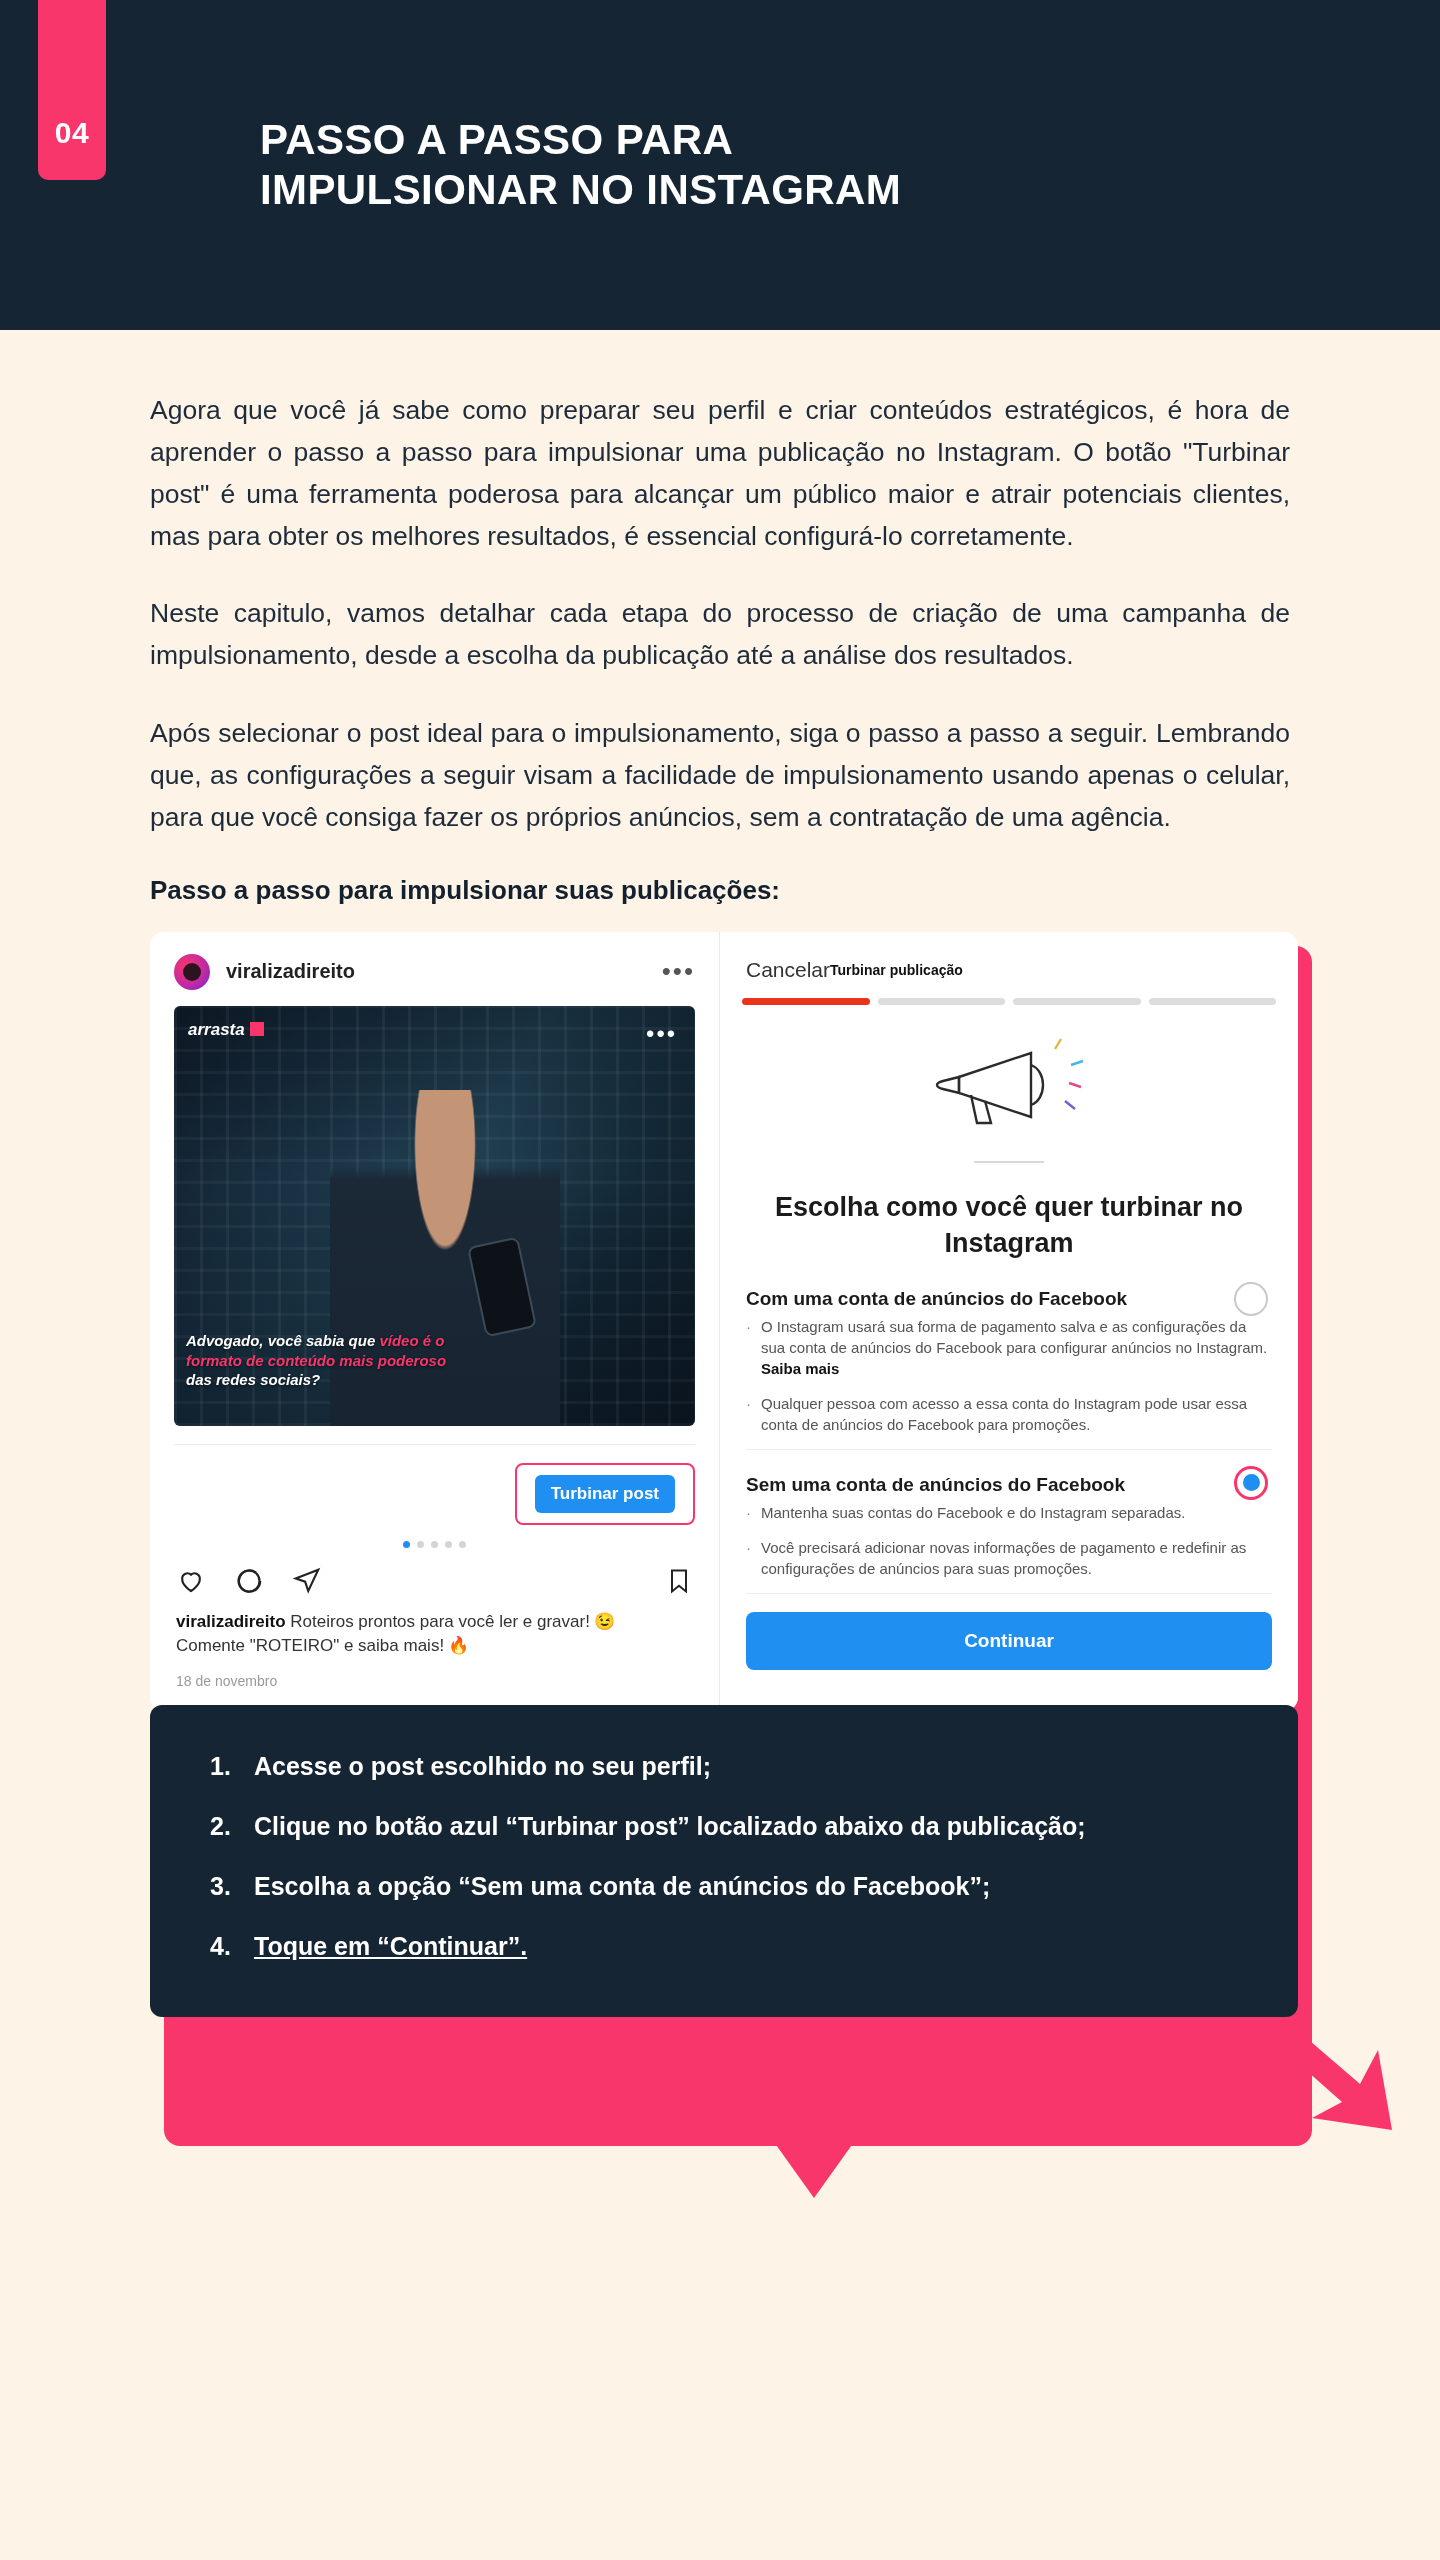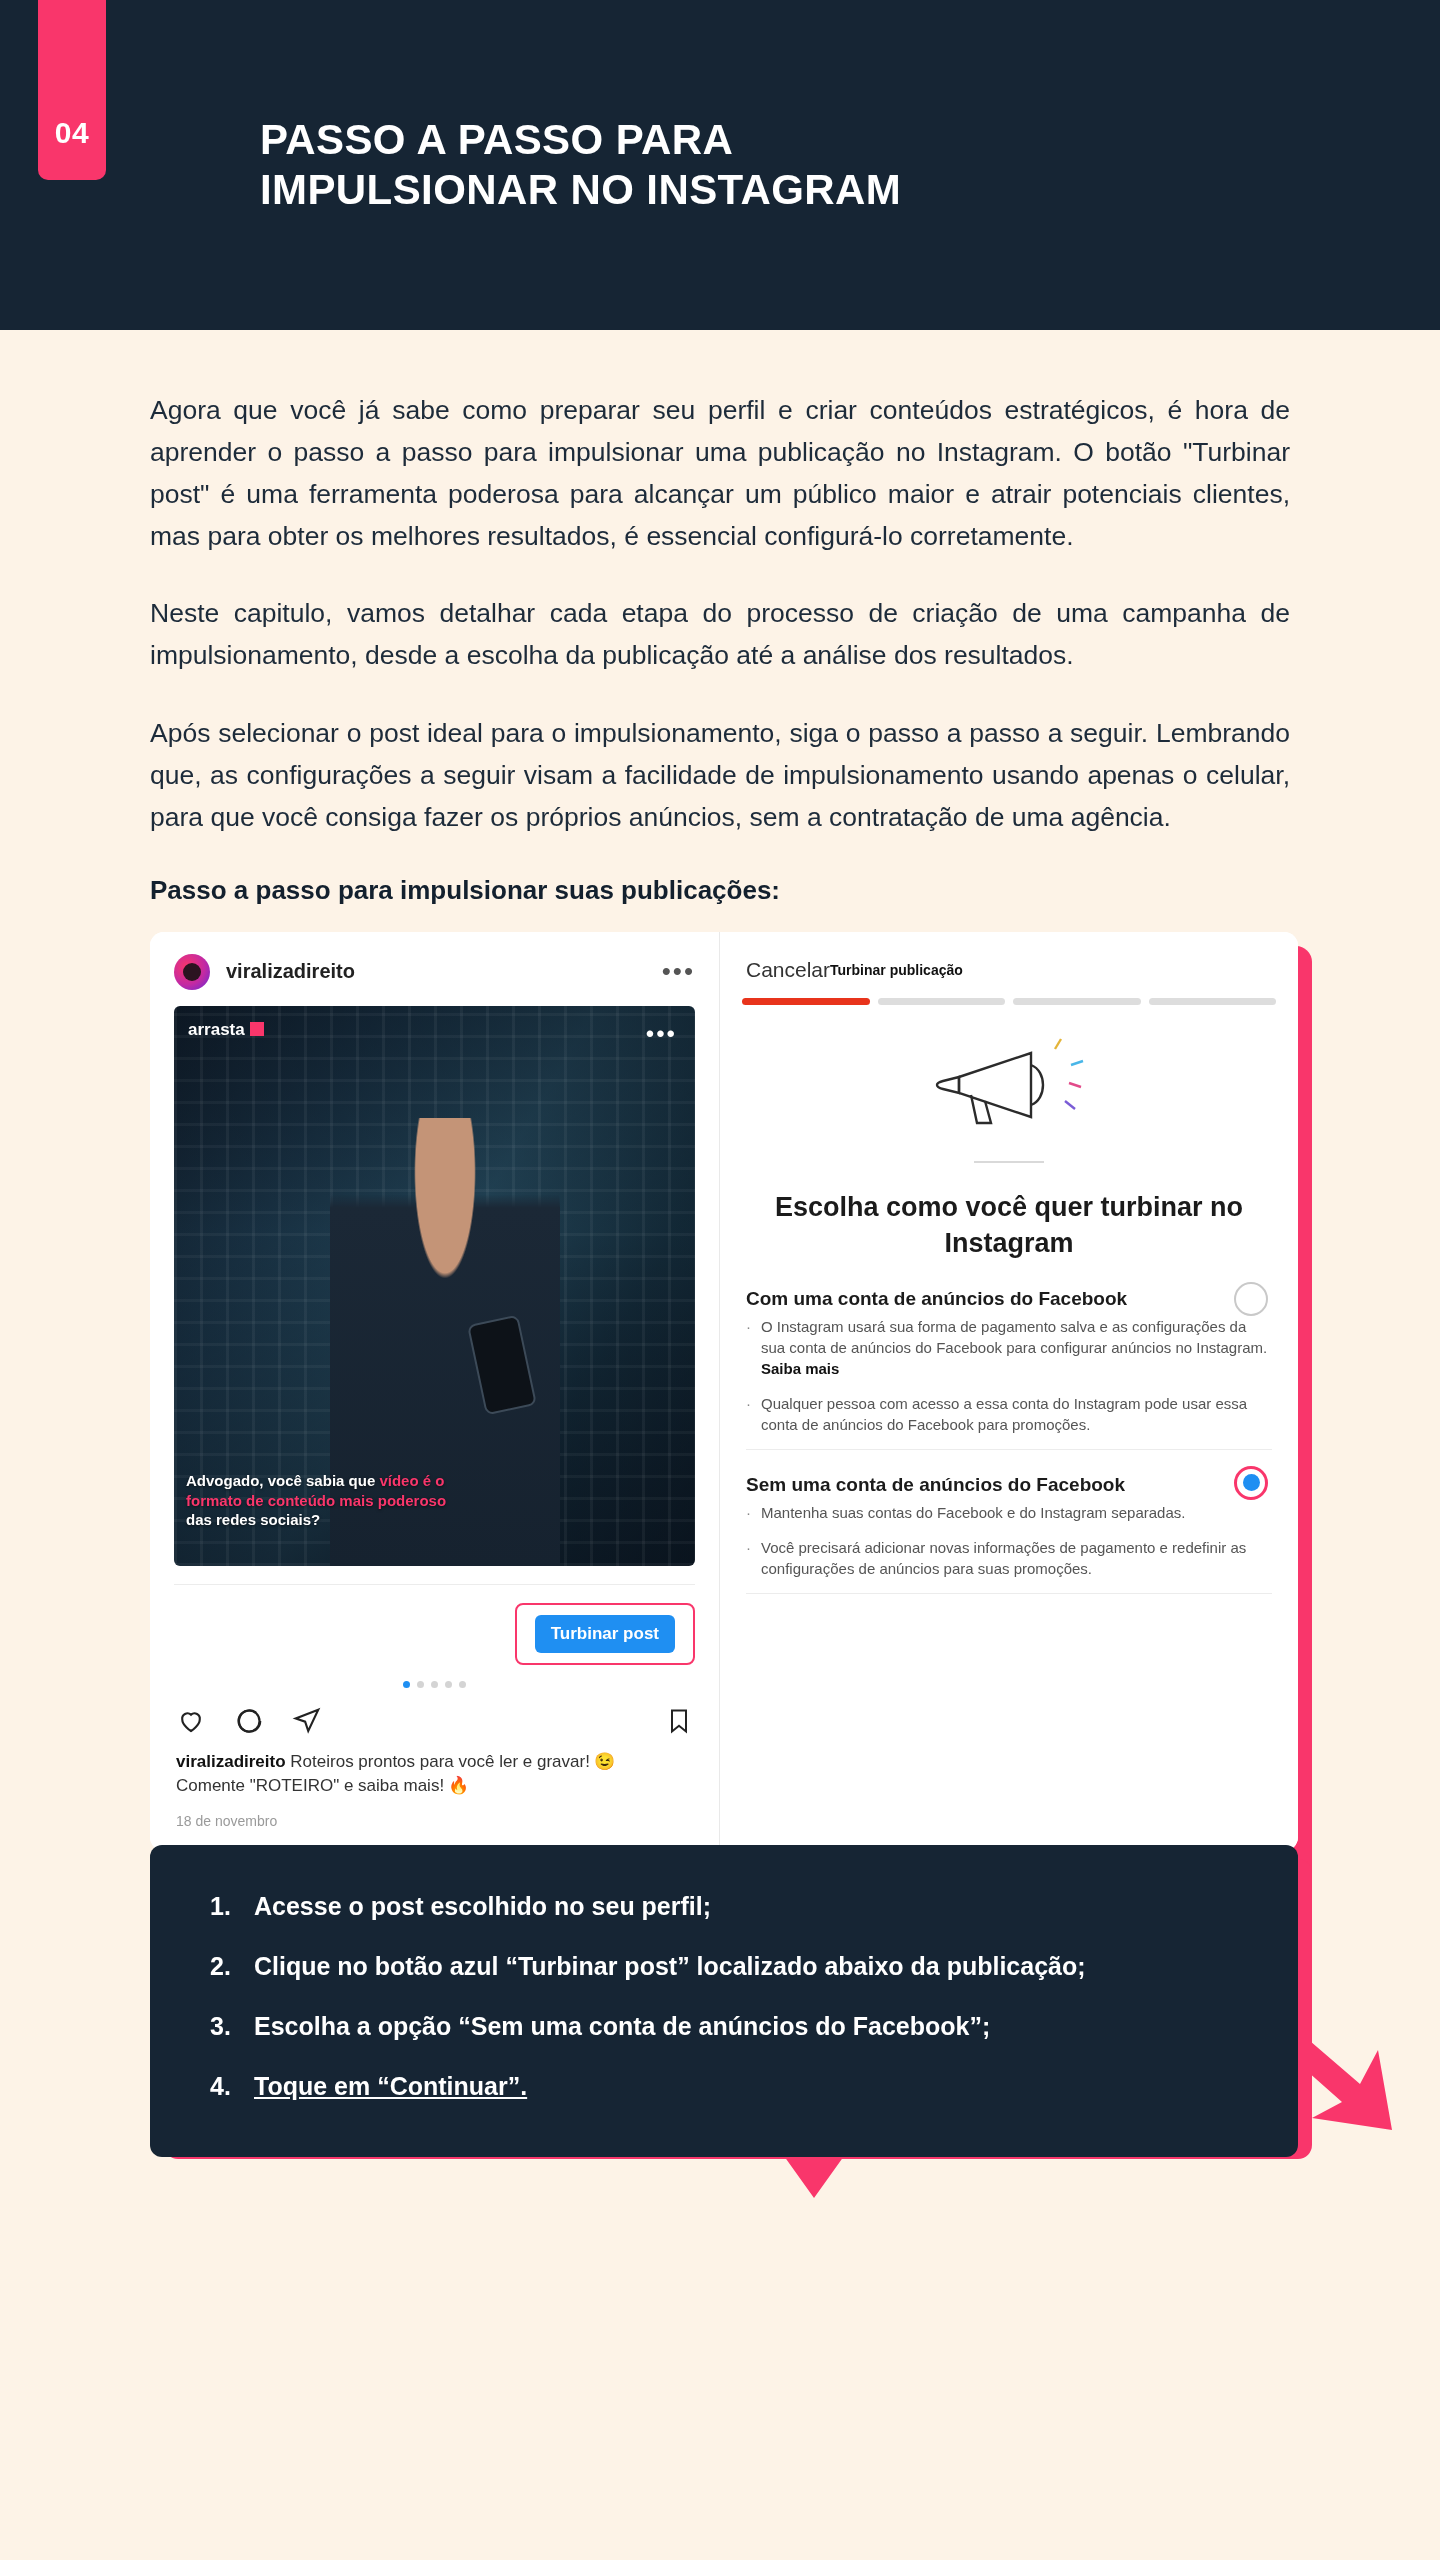--- a/index.html
+++ b/index.html
@@ -122,26 +122,27 @@
     position:absolute; left:9px; top:9px;
     width:18px;height:18px;border-radius:50%;
     background:#2b1320;
   }
   .ig-user { font-size: 20px; color: #222; font-weight: 600; }
   .ig-dots { margin-left: auto; font-size: 26px; color: #555; letter-spacing: 2px; }
 
   .ig-photo {
     position: relative;
     margin: 0 24px;
-    height: 560px;
+    height: 420px;
     border-radius: 6px;
     overflow: hidden;
     background:
       linear-gradient(180deg, rgba(8,16,26,.55), rgba(8,16,26,.25) 40%, rgba(8,16,26,.65)),
       linear-gradient(120deg, #12202e 0%, #1d3a4e 25%, #2a5368 50%, #16303f 75%, #0d1a25 100%);
+    font-style: italic;
   }
   .ig-photo .city {
     position: absolute; inset: 0;
     background:
       repeating-linear-gradient(90deg, rgba(255,255,255,.05) 0 3px, transparent 3px 26px),
       repeating-linear-gradient(0deg, rgba(255,255,255,.045) 0 3px, transparent 3px 22px);
   }
   .ig-photo .man {
     position: absolute;
     left: 52%; top: 20%;
@@ -498,20 +499,21 @@
             </div>
             <div class="bullet">
                 <span class="d">·</span>
               <span>Você precisará adicionar novas informações de pagamento e redefinir as configurações de anúncios para suas promoções.</span>
             </div>
           </div>
         </div>
 
         <div class="sep"></div>
 
+        <div class="continuar">Continuar</div>
       </div>
     </div>
 
     <div class="arrow" id="arrow-left">
       <svg width="110" height="200" viewBox="0 0 110 200">
         <path d="M42 0 h28 v140 h26 L56 196 L16 140 h26 Z" fill="#f9366b"></path>
       </svg>
     </div>
     <div class="arrow" id="arrow-right">
       <svg width="140" height="150" viewBox="0 0 140 150">

